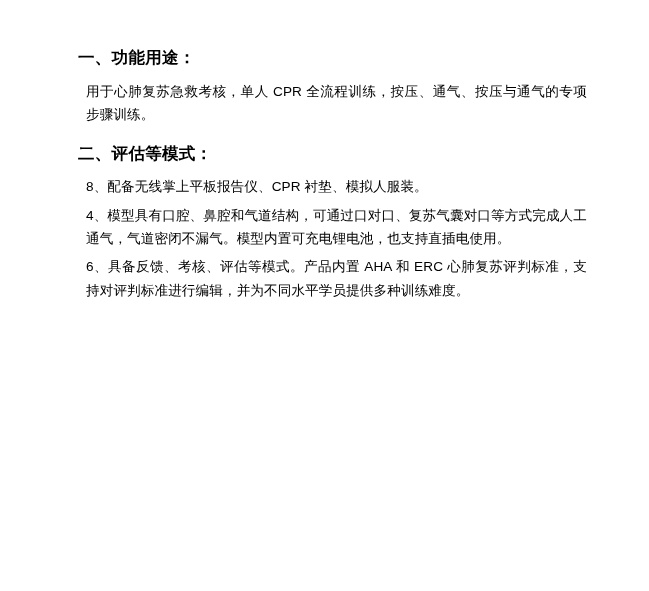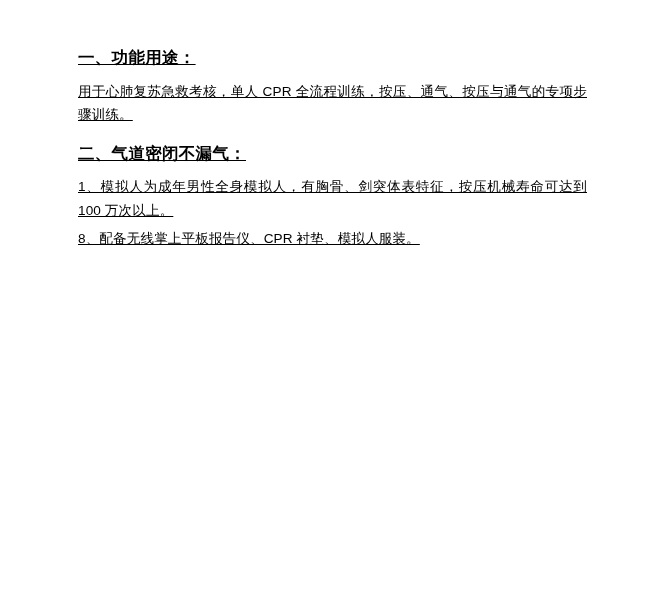--- a/index.html
+++ b/index.html
@@ -12,53 +12,53 @@
     height: 591px;
     font-family: "Liberation Serif", "DejaVu Serif", serif;
     color: #000000;
     overflow: hidden;
   }
   .page {
     box-sizing: border-box;
     width: 649px;
     height: 591px;
     padding: 45px 62px 0 78px;
-    text-decoration: underline;
   }
   .heading {
     font-family: "Liberation Sans", "DejaVu Sans", sans-serif;
     font-weight: bold;
     font-size: 16.5px;
     line-height: 1.5;
     margin: 0 0 10px 0;
     letter-spacing: 0.3px;
   }
   .heading-2 {
     margin-top: 14px;
   }
   .para {
     font-family: "Liberation Sans", "DejaVu Sans", sans-serif;
     font-size: 13.6px;
     line-height: 1.72;
-    margin: 0 0 5px 0;
+    margin: 0 0 5px 8px;
     text-align: justify;
     text-justify: inter-ideograph;
     letter-spacing: 0.1px;
   }
   .para:last-child {
     margin-bottom: 0;
   }
 </style>
 </head>
 <body>
 
 <div class="page">
 
   <h2 class="heading">一、功能用途：</h2>
 
   <p class="para">用于心肺复苏急救考核，单人 CPR 全流程训练，按压、通气、按压与通气的专项步骤训练。</p>
 
-  <h2 class="heading heading-2">二、气道密闭不漏气：</h2>
+  <h2 class="heading heading-2">二、评估等模式：</h2>
 
-  <p class="para">1、模拟人为成年男性全身模拟人，有胸骨、剑突体表特征，按压机械寿命可达到 100 万次以上。</p>
   <p class="para">8、配备无线掌上平板报告仪、CPR 衬垫、模拟人服装。</p>
+  <p class="para">4、模型具有口腔、鼻腔和气道结构，可通过口对口、复苏气囊对口等方式完成人工通气，气道密闭不漏气。模型内置可充电锂电池，也支持直插电使用。</p>
+  <p class="para">6、具备反馈、考核、评估等模式。产品内置 AHA 和 ERC 心肺复苏评判标准，支持对评判标准进行编辑，并为不同水平学员提供多种训练难度。</p>
 
 </div>
 
 </body></html>

